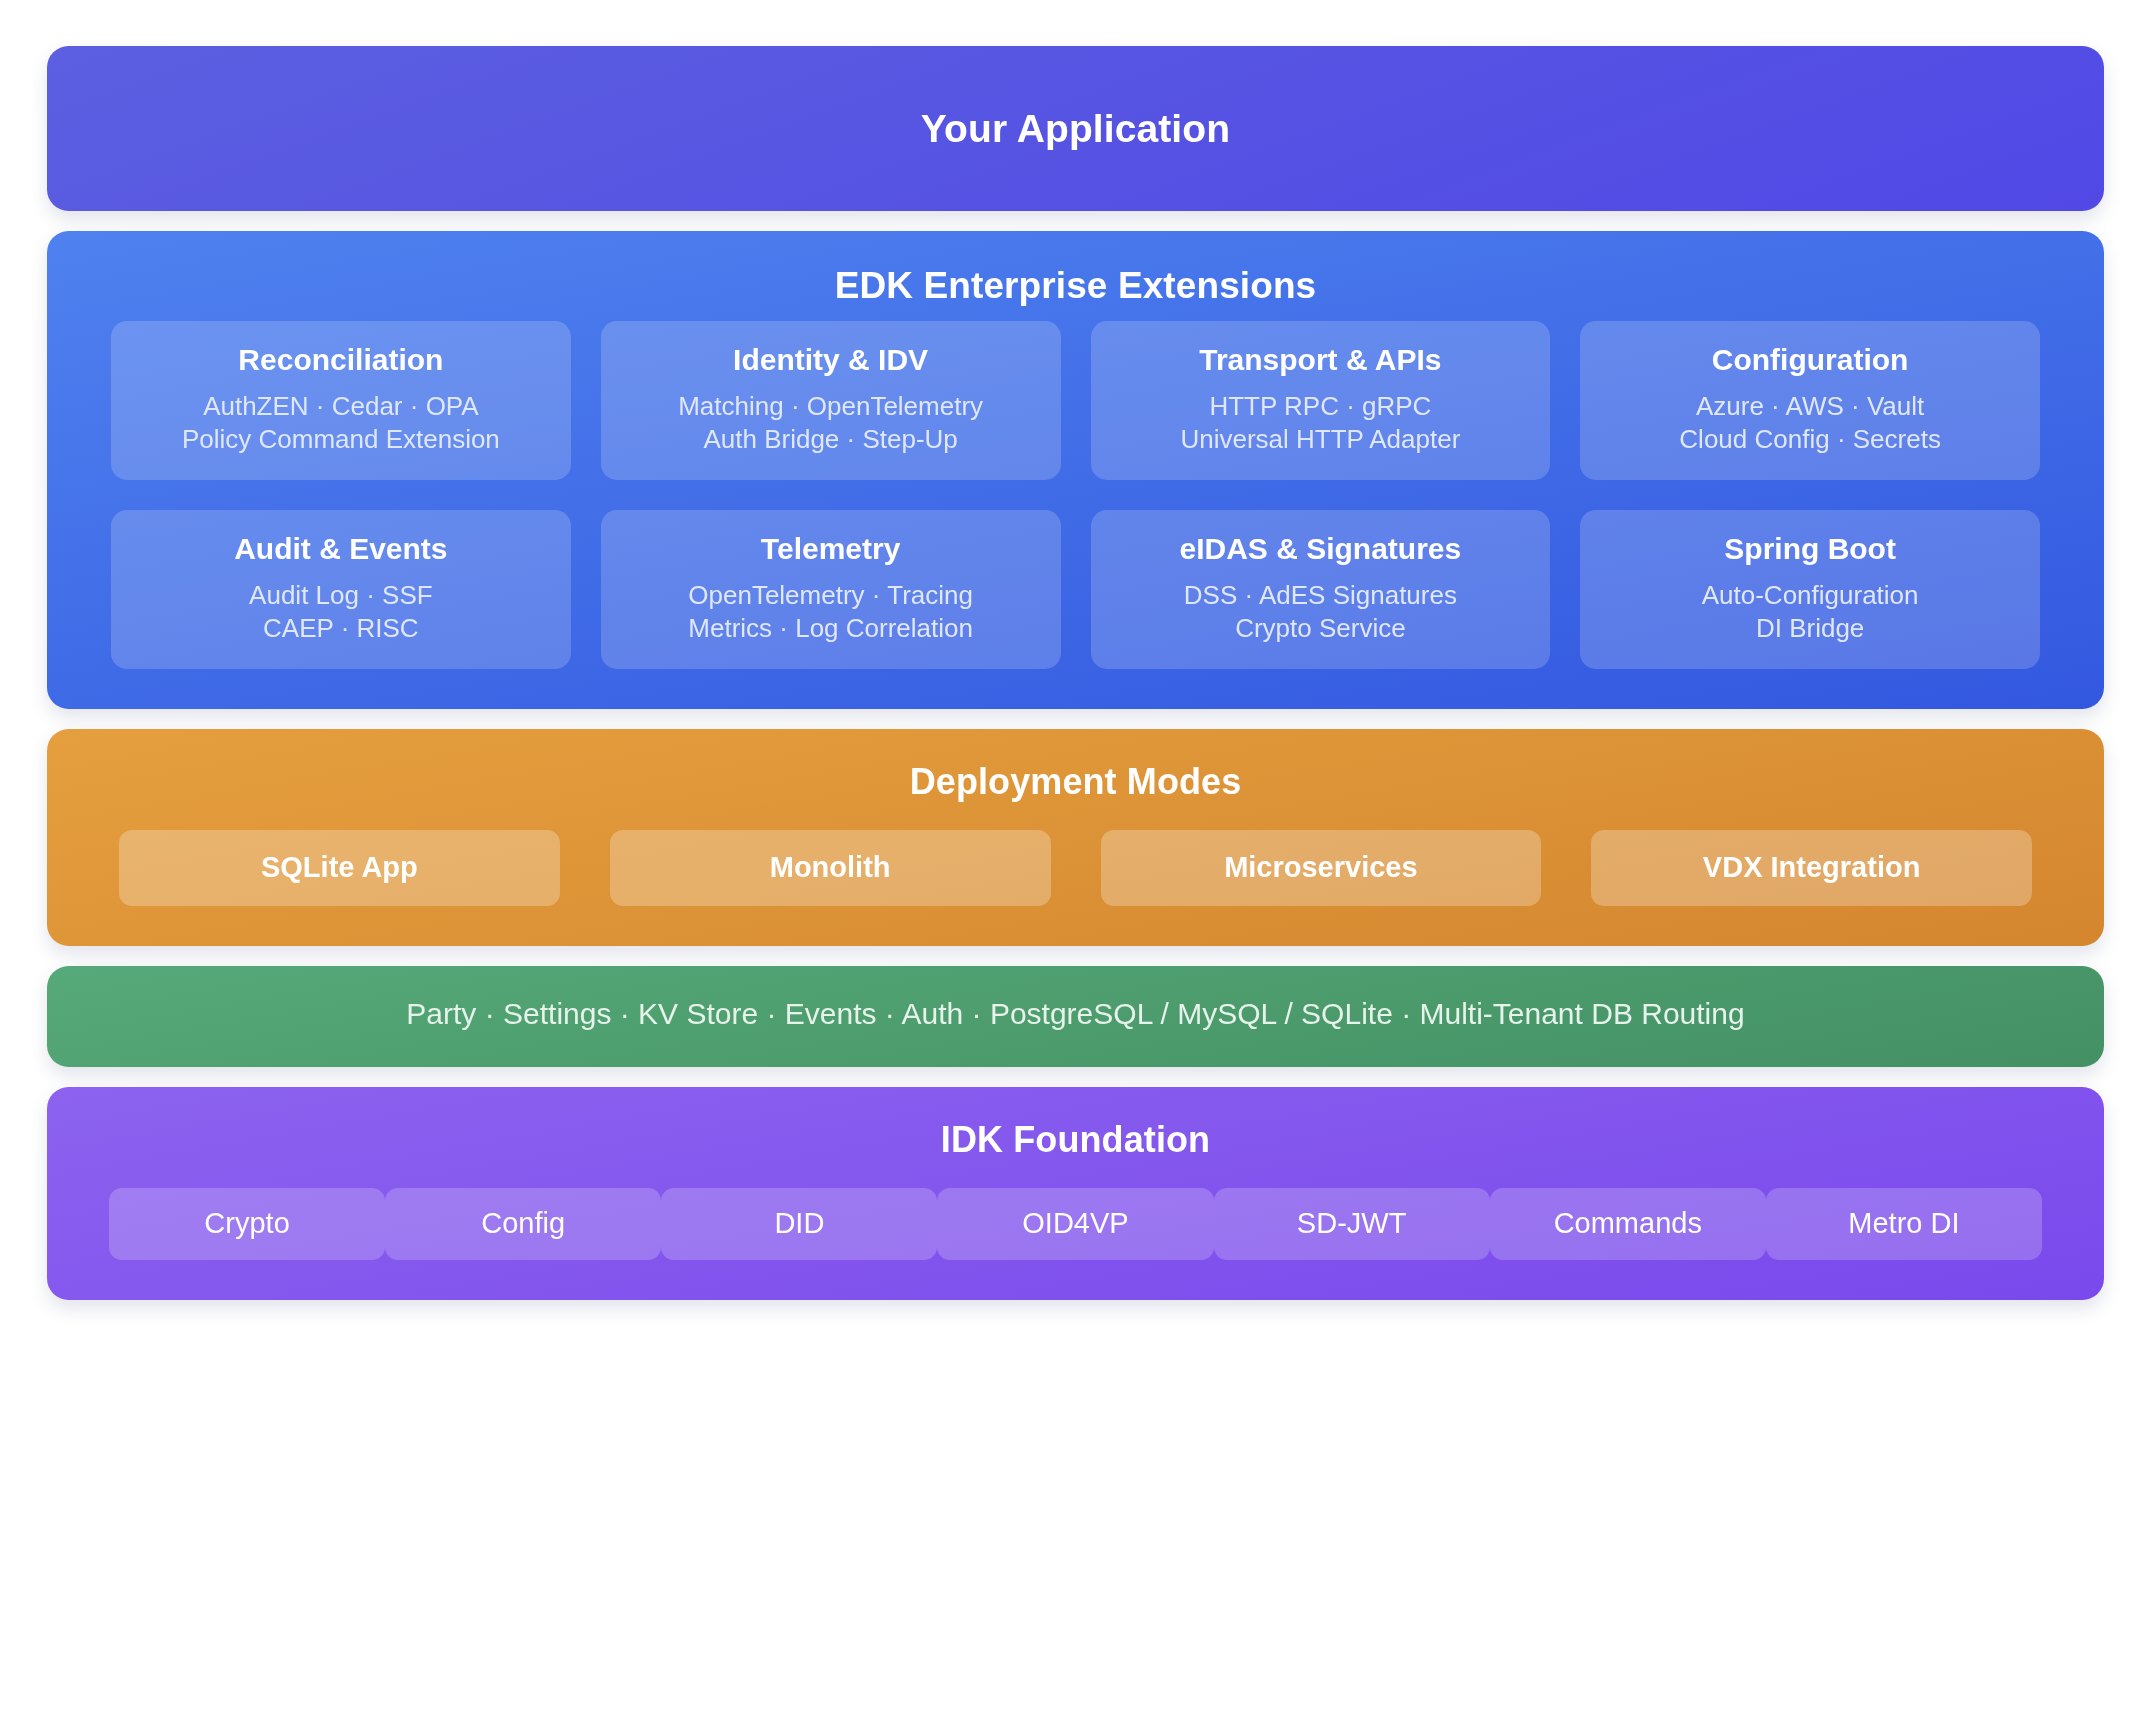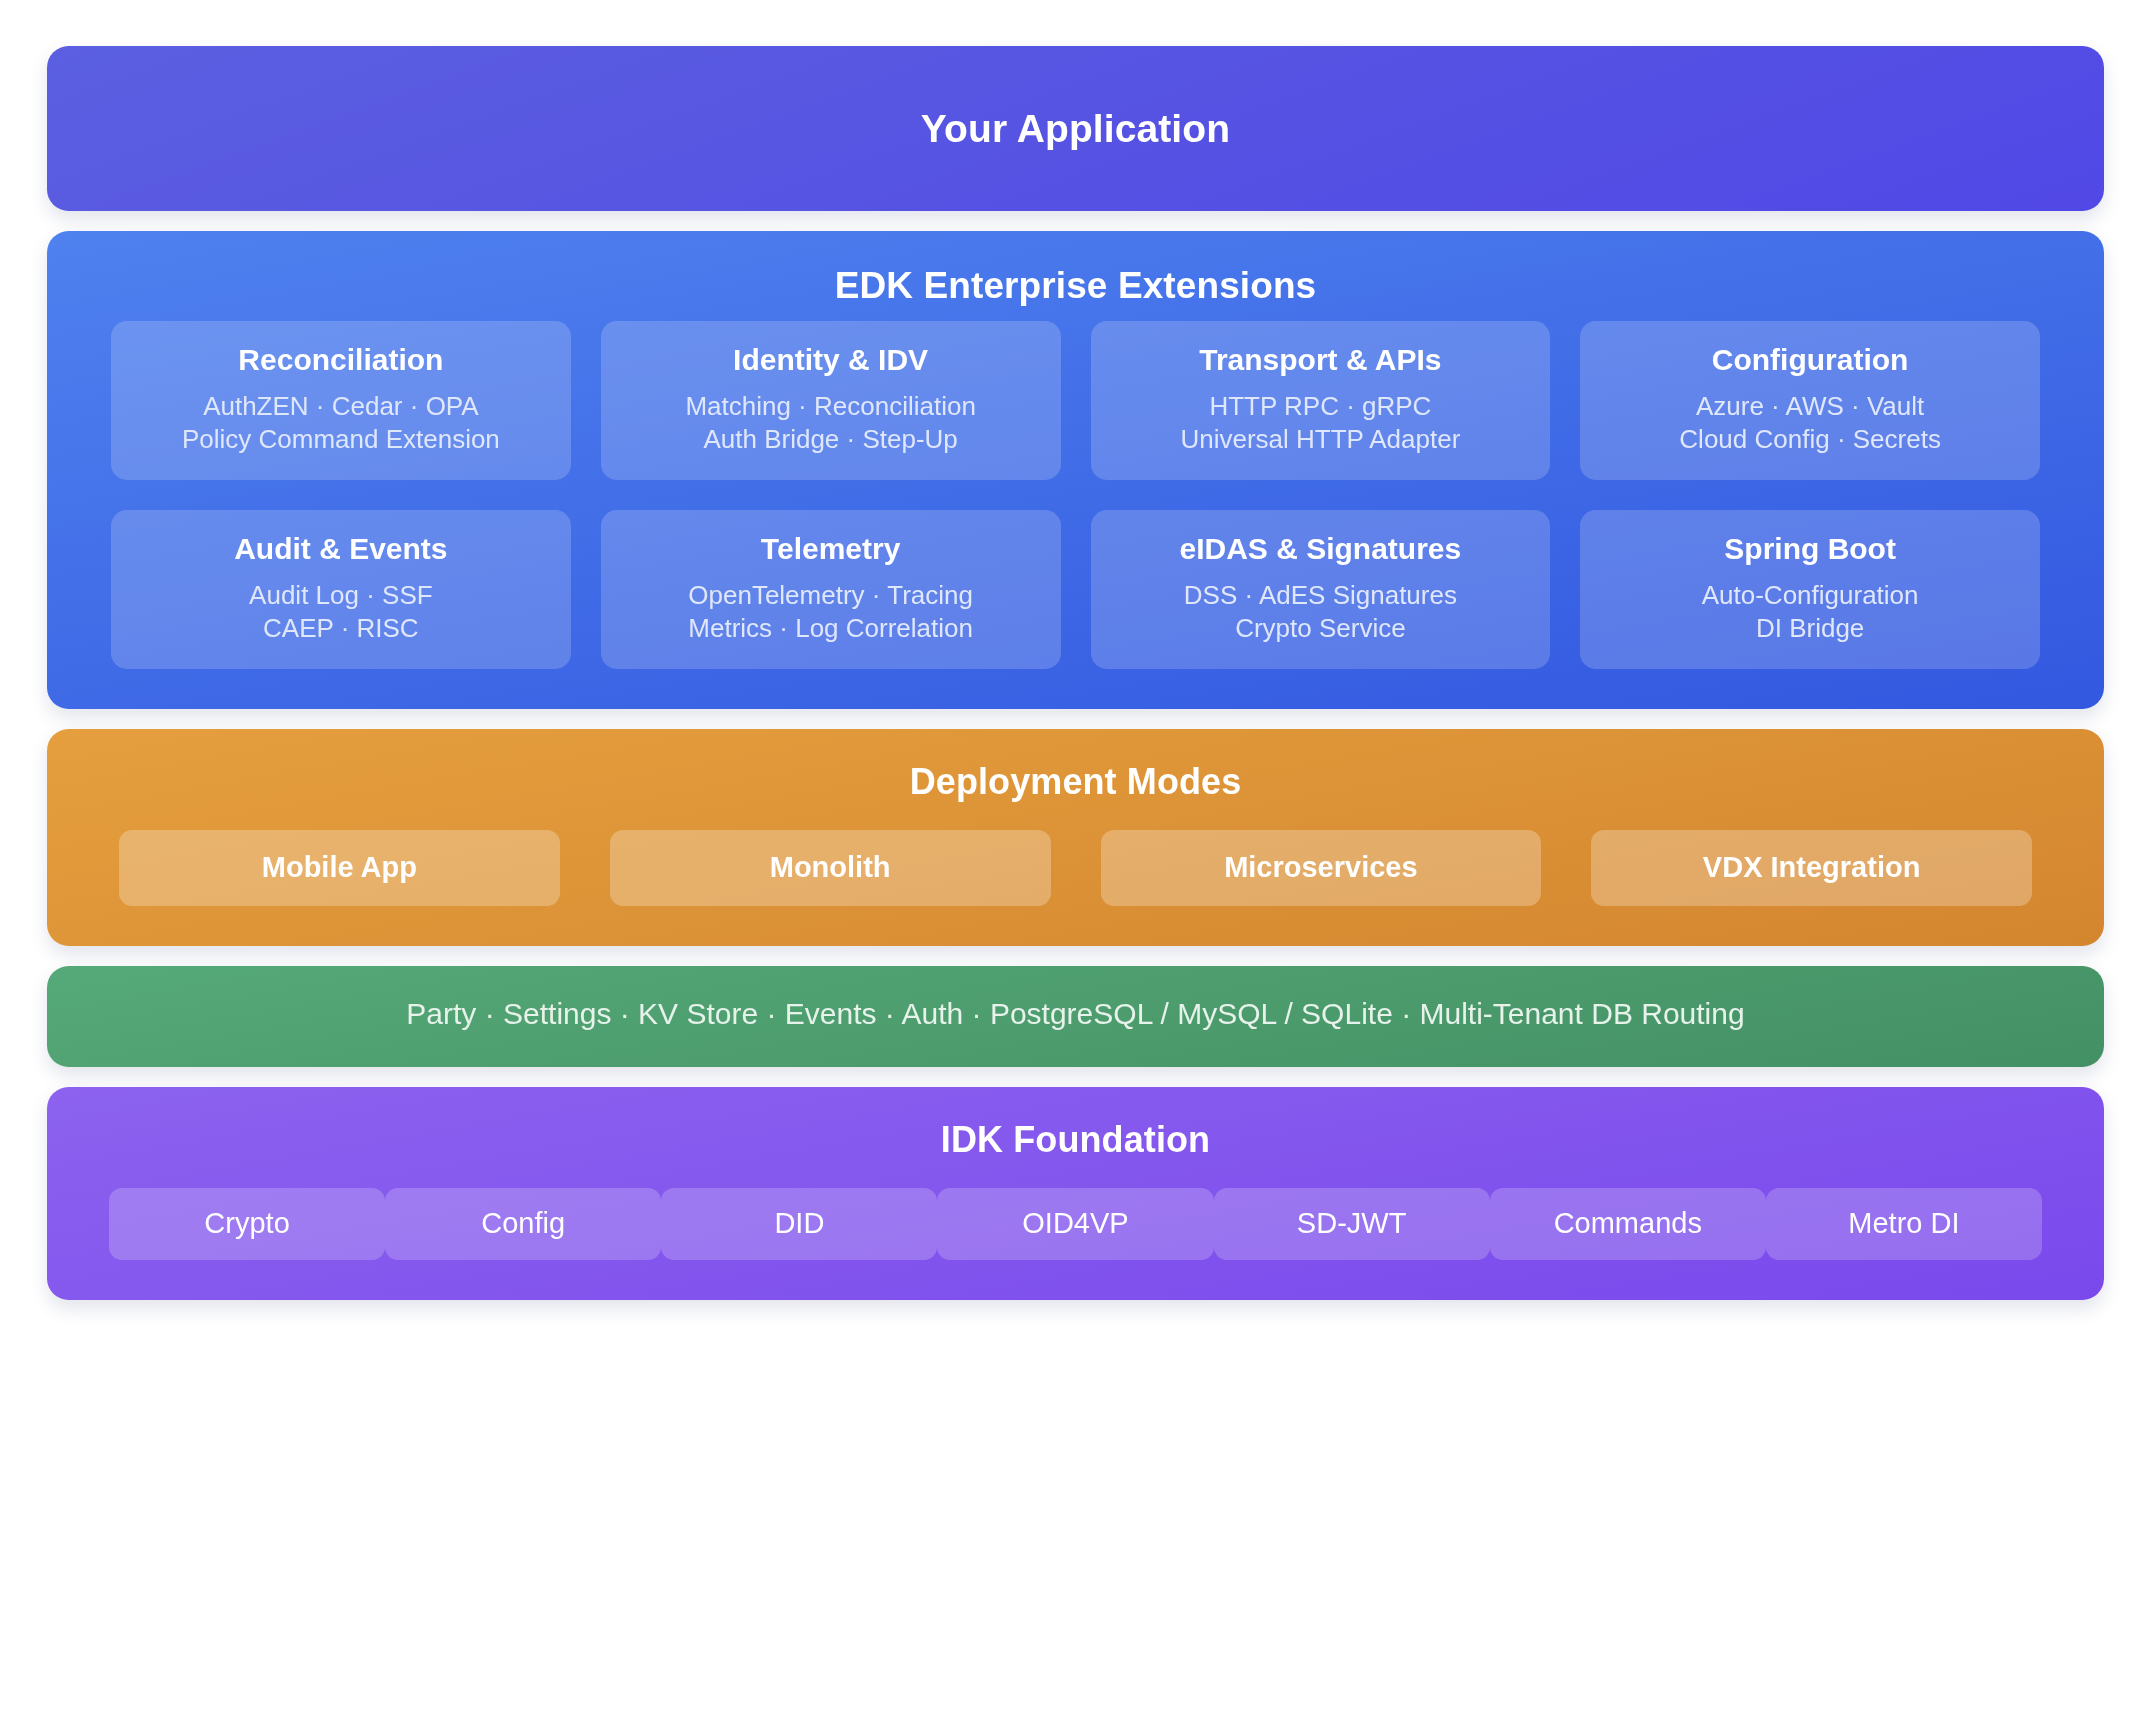--- a/index.html
+++ b/index.html
@@ -158,21 +158,21 @@
     <div class="edk-grid">
 
       <div class="edk-card">
         <div class="edk-card-title">Reconciliation</div>
         <div class="edk-card-line">AuthZEN · Cedar · OPA</div>
         <div class="edk-card-line">Policy Command Extension</div>
       </div>
 
       <div class="edk-card">
         <div class="edk-card-title">Identity &amp; IDV</div>
-        <div class="edk-card-line">Matching · Reconciliation</div>
+        <div class="edk-card-line">Matching · OpenTelemetry</div>
         <div class="edk-card-line">Auth Bridge · Step-Up</div>
       </div>
 
       <div class="edk-card">
         <div class="edk-card-title">Transport &amp; APIs</div>
         <div class="edk-card-line">HTTP RPC · gRPC</div>
         <div class="edk-card-line">Universal HTTP Adapter</div>
       </div>
 
       <div class="edk-card">
@@ -204,21 +204,21 @@
         <div class="edk-card-line">Auto-Configuration</div>
         <div class="edk-card-line">DI Bridge</div>
       </div>
 
     </div>
   </section>
 
   <section class="layer layer-deploy">
     <h1 class="layer-title">Deployment Modes</h1>
     <div class="deploy-row">
-      <div class="deploy-chip">Mobile App</div>
+      <div class="deploy-chip">SQLite App</div>
       <div class="deploy-chip">Monolith</div>
       <div class="deploy-chip">Microservices</div>
       <div class="deploy-chip">VDX Integration</div>
     </div>
   </section>
 
   <section class="layer layer-persist">
     <div class="persist-line">Party · Settings · KV Store · Events · Auth · PostgreSQL / MySQL / SQLite · Multi-Tenant DB Routing</div>
   </section>
 

